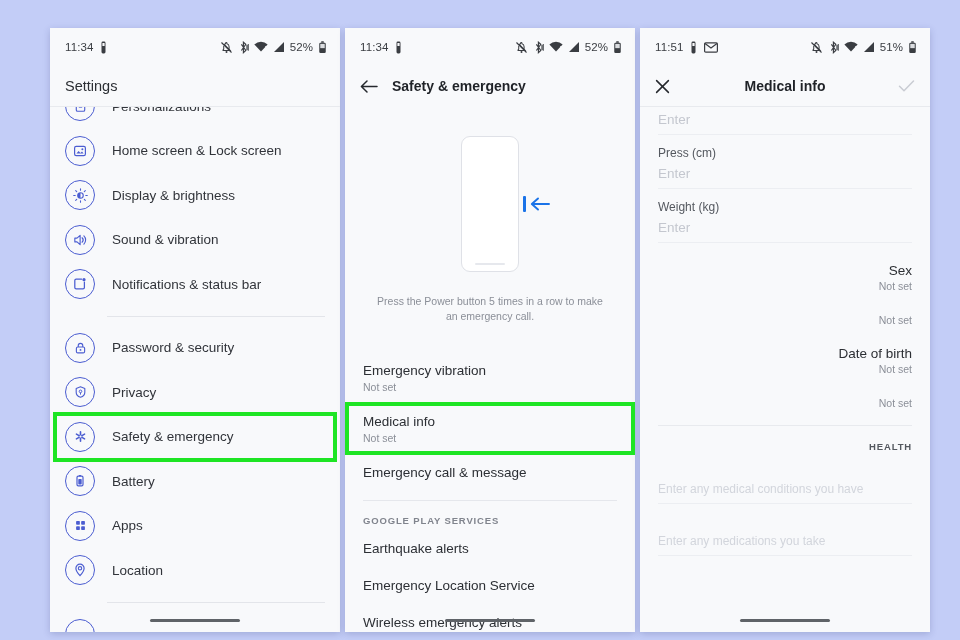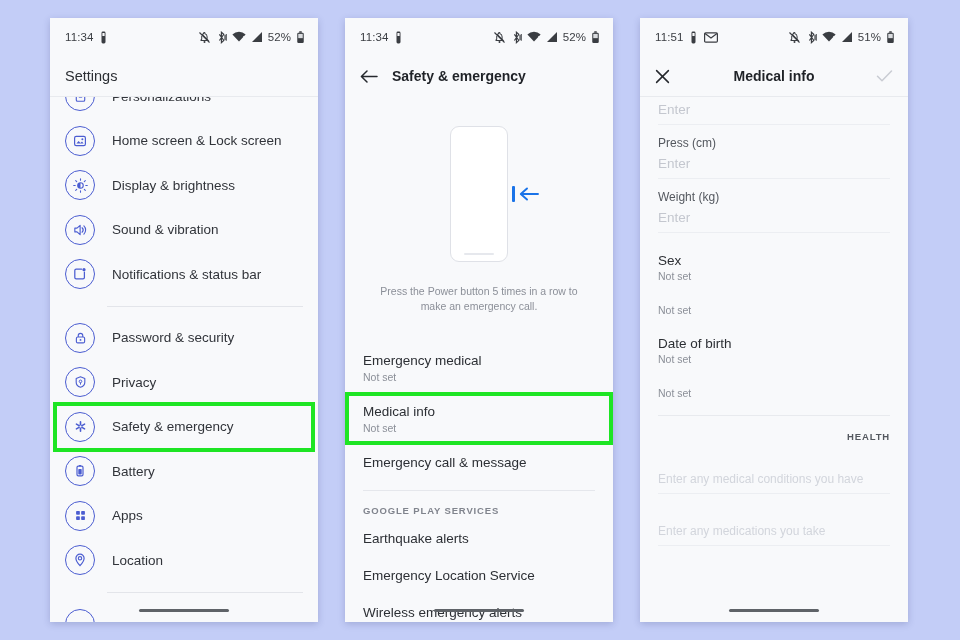--- a/index.html
+++ b/index.html
@@ -11,22 +11,22 @@
   }
 
   body {
     background: #c3cdf7;
     position: relative;
   }
 
   
   .phone {
     position: absolute;
-    top: 18px;
-    width: 268px;
+    top: 28px;
+    width: 290px;
     height: 604px;
     background: #f8f9fb;
     overflow: hidden;
     box-shadow: 0 2px 7px rgba(40,50,110,.22);
   }
   #phone1 { left: 50px; }
   #phone2 { left: 345px; }
   #phone3 { left: 640px; }
 
   
@@ -164,21 +164,21 @@
   .plain-row { padding: 11px 18px; font-size: 13.5px; color: #2c2f34; }
 
   
   .field { padding: 0 18px; }
   .field-label { font-size: 12px; color: #54585f; padding-top: 11px; }
   .field-input {
     font-size: 13.5px; color: #c4c7cf;
     padding: 6px 0 7px 0;
     border-bottom: 1px solid #eceef2;
   }
-  .pick-row { padding: 11px 18px 9px 18px; }
+  .pick-row { padding: 11px 18px 9px 18px; text-align: right; }
   .pick-title { font-size: 13.5px; color: #2c2f34; }
   .pick-sub { font-size: 10.5px; color: #8b8f98; margin-top: 2px; }
   .f3-sep { height: 1px; background: #e8eaee; margin: 7px 18px 0 18px; }
   .health-hdr {
     font-size: 9.5px; letter-spacing: .85px; color: #54585f;
     font-weight: bold; padding: 15px 18px 0 18px; text-align: right;
   }
   .ta {
     margin: 0 18px;
     font-size: 12px; color: #d2d5dc;
@@ -436,21 +436,21 @@
             <path d="M19 7H2M8 1.5 1.8 7 8 12.5" stroke="#1a73e8" stroke-width="1.9" fill="none" stroke-linecap="round" stroke-linejoin="round"></path>
           </svg>
       </span>
     </div>
 
     <div class="illus-caption">Press the Power button 5 times in a row to make an emergency call.</div>
 
     <div style="height:28px"></div>
 
     <div class="opt-row">
-      <div class="opt-title">Emergency medical</div>
+      <div class="opt-title">Emergency vibration</div>
       <div class="opt-sub">Not set</div>
     </div>
 
     <div class="opt-row highlight" id="hl-medical">
       <div class="opt-title">Medical info</div>
       <div class="opt-sub">Not set</div>
     </div>
 
     <div class="opt-row">
       <div class="opt-title">Emergency call &amp; message</div>

